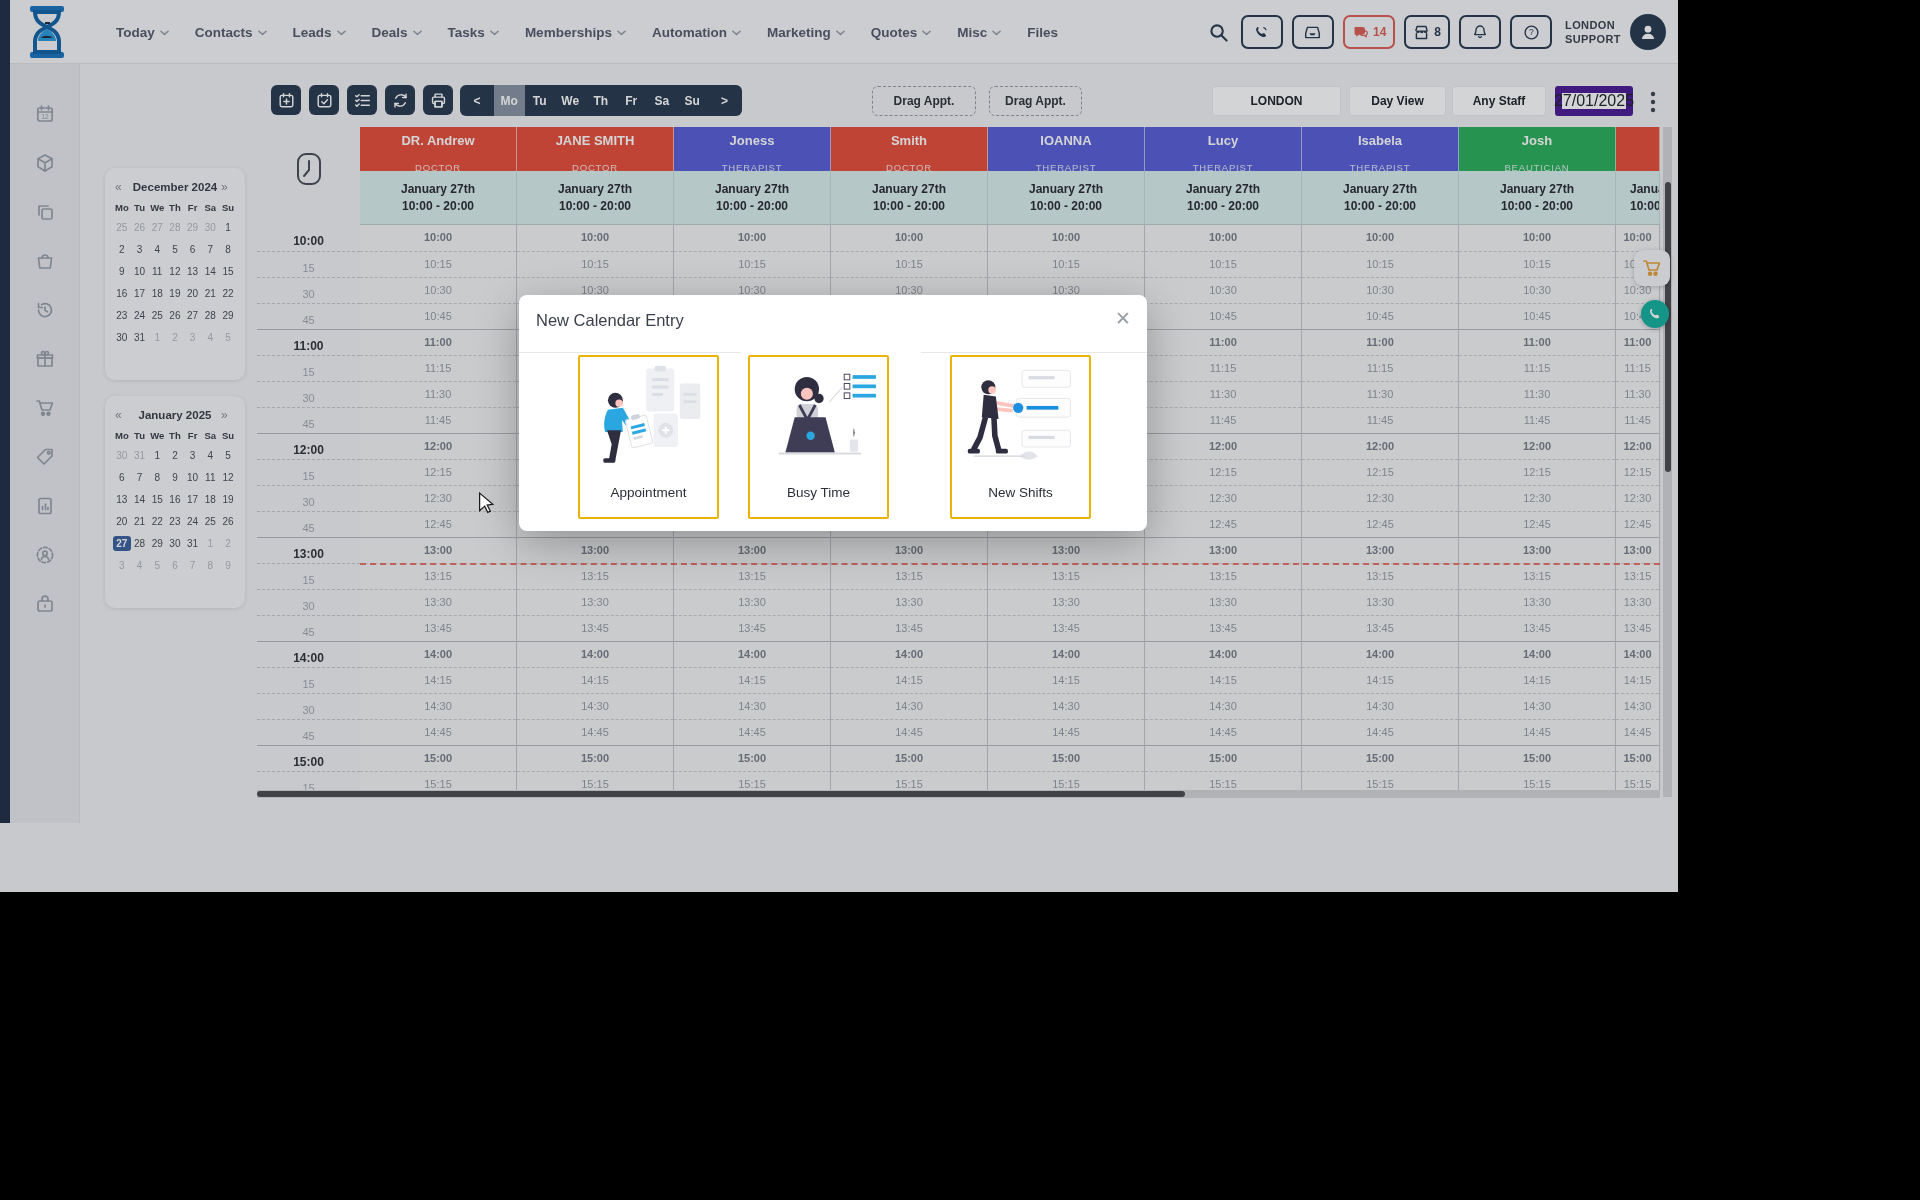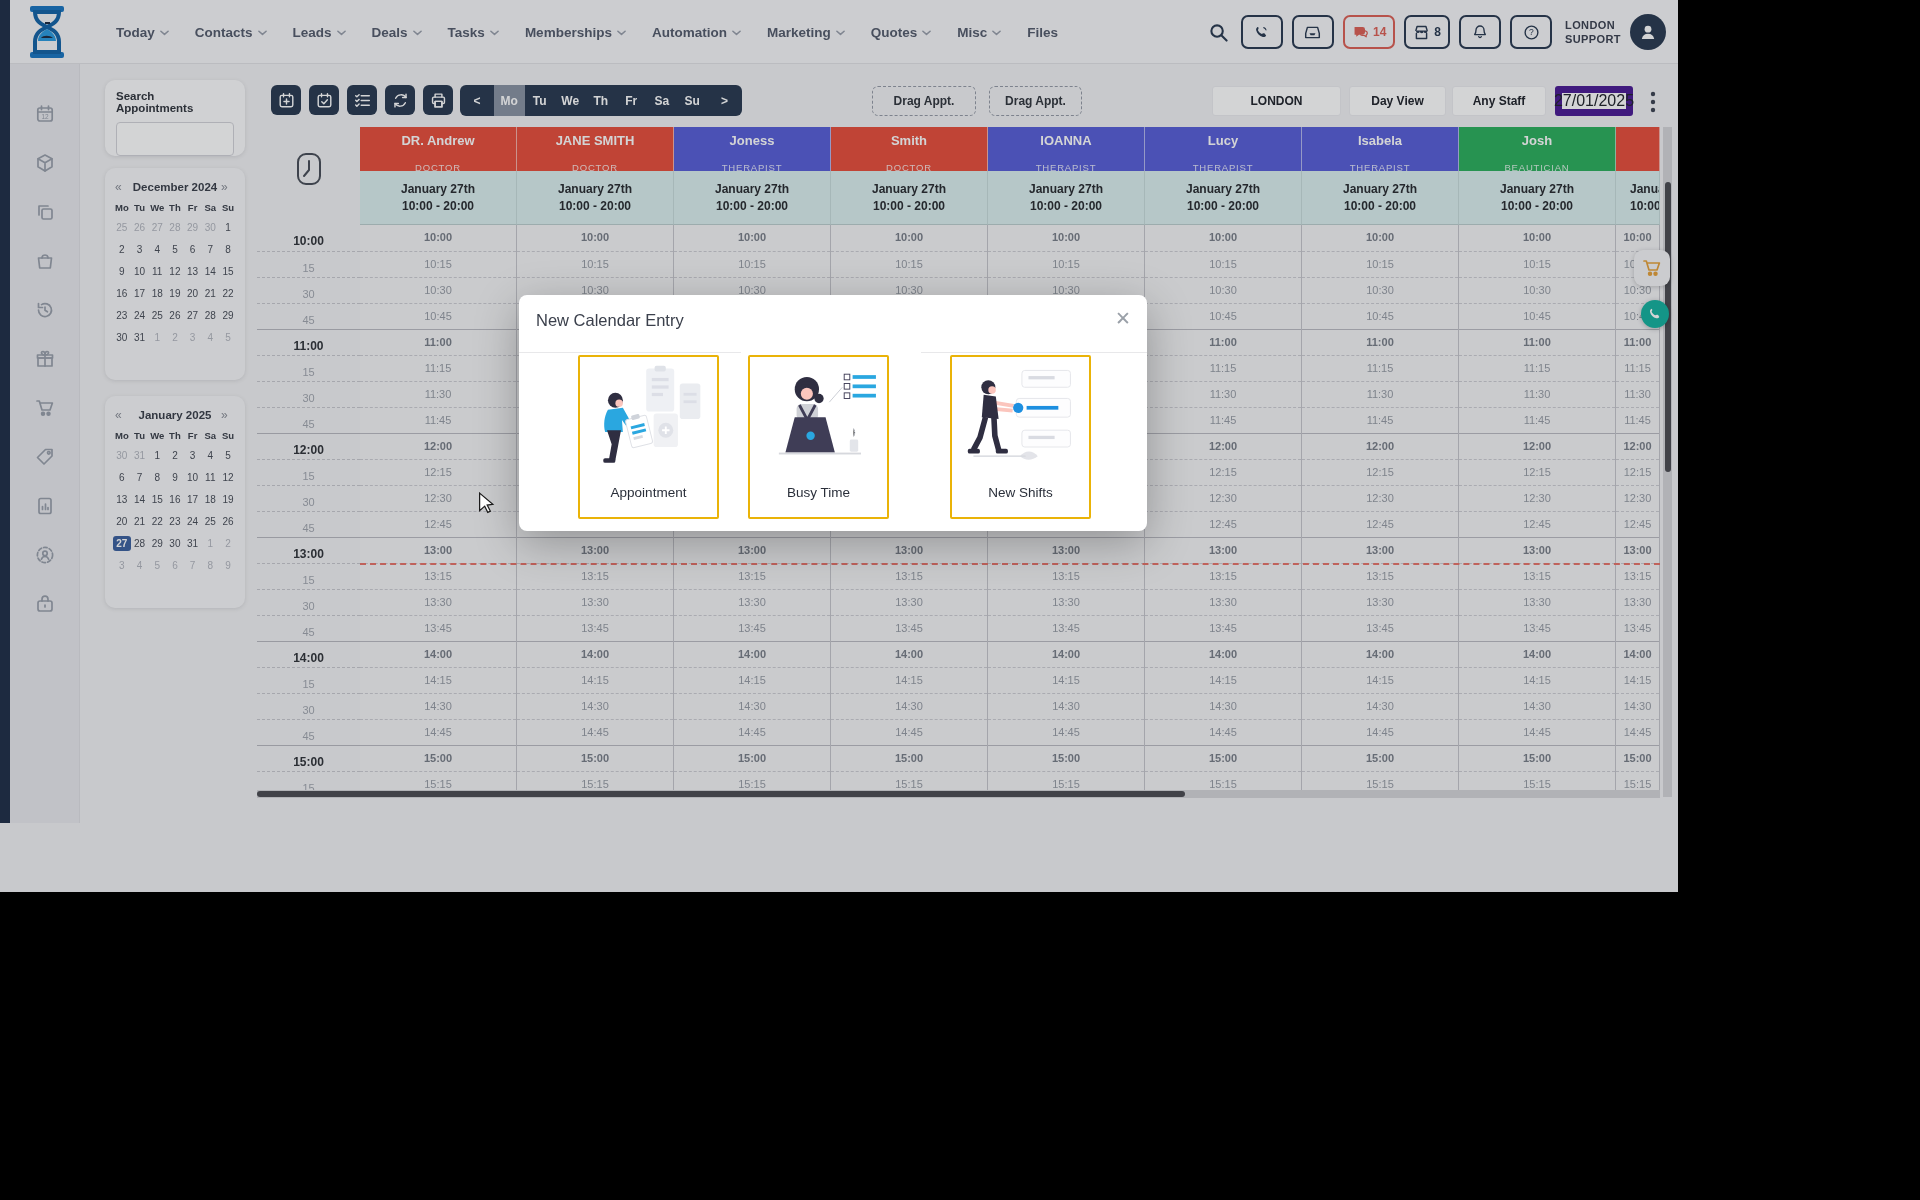--- a/index.html
+++ b/index.html
@@ -374,24 +374,20 @@
         </svg>
       </div>
       <div class="side-icon" style="top: 528px;">
         <svg viewBox="0 0 20 20" width="20" height="20" fill="none" stroke="currentColor" stroke-width="1.7" stroke-linecap="round" stroke-linejoin="round">
           <rect x="3" y="7" width="14" height="10" rx="2"></rect>
           <path d="M7 7V5.2a3 3 0 016 0V7M10 11v2"></path>
         </svg>
       </div>
     </div>
 
-  <div class="panel-card" id="search-card">
-    <div class="sp-label">Search Appointments</div>
-    <input class="sp-input" value="" placeholder="" style="">
-  </div>
 
   <div class="panel-card mini-cal" id="minical-0">
       <div class="mc-head">
         <span class="mc-arrow">«</span>
         <span class="mc-title">December 2024</span>
         <span class="mc-arrow">»</span>
       </div>
       <div class="mc-week">
         <span>Mo</span>
         <span>Tu</span>

